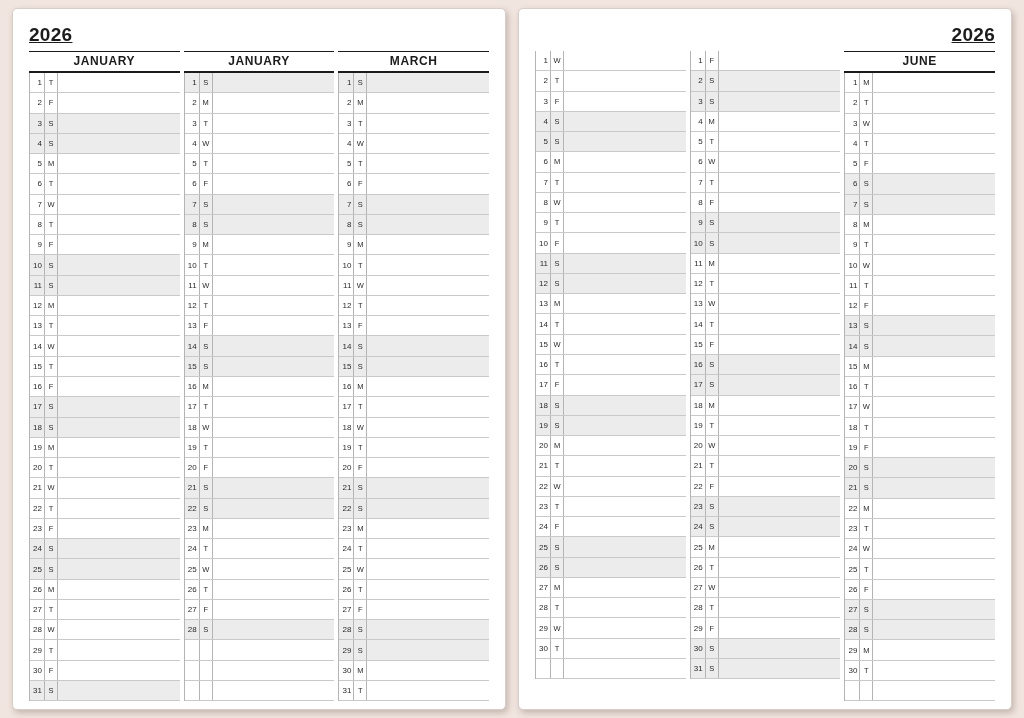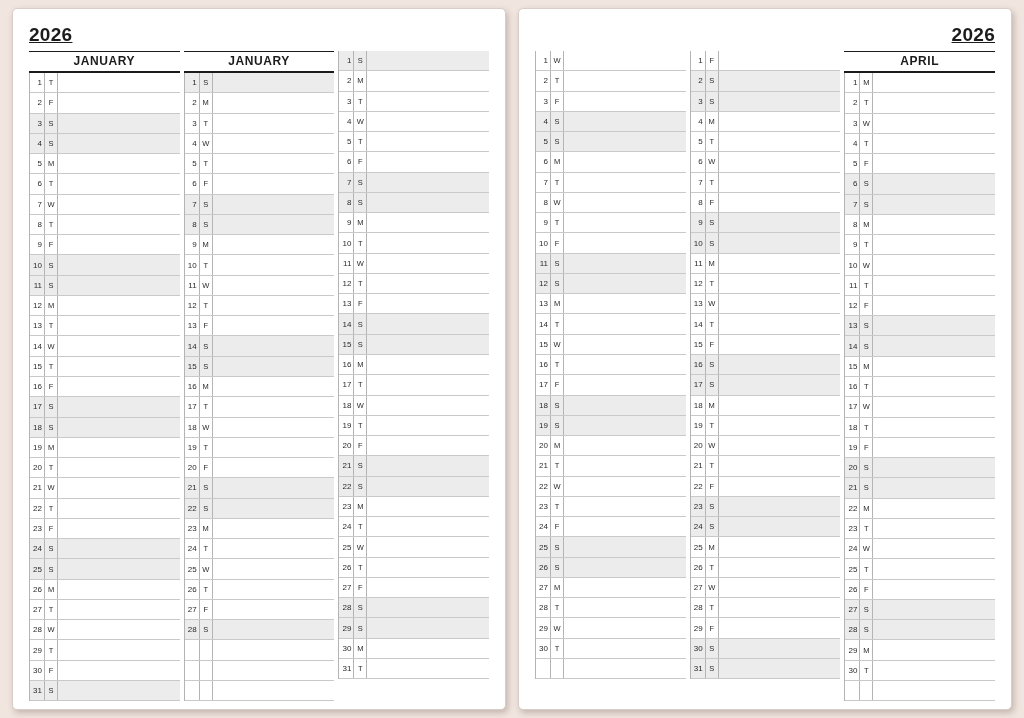--- a/index.html
+++ b/index.html
@@ -389,20 +389,21 @@
             <span class="cell-note"></span>
           </div>
           <div class="row">
             <span class="cell-num"></span>
             <span class="cell-dow"></span>
             <span class="cell-note"></span>
           </div>
         </div>
       </div>
       <div class="month">
+        <div class="month-title">MARCH</div>
         <div class="rows">
           <div class="row weekend">
             <span class="cell-num">1</span>
             <span class="cell-dow">S</span>
             <span class="cell-note"></span>
           </div>
           <div class="row">
             <span class="cell-num">2</span>
             <span class="cell-dow">M</span>
             <span class="cell-note"></span>
@@ -874,21 +875,21 @@
             <span class="cell-note"></span>
           </div>
           <div class="row weekend">
             <span class="cell-num">31</span>
             <span class="cell-dow">S</span>
             <span class="cell-note"></span>
           </div>
         </div>
       </div>
       <div class="month">
-        <div class="month-title">APRIL</div>
+        <div class="month-title">JUNE</div>
         <div class="rows">
           <div class="row">
             <span class="cell-num">1</span>
             <span class="cell-dow">M</span>
             <span class="cell-note"></span>
           </div>
           <div class="row">
             <span class="cell-num">2</span>
             <span class="cell-dow">T</span>
             <span class="cell-note"></span>

